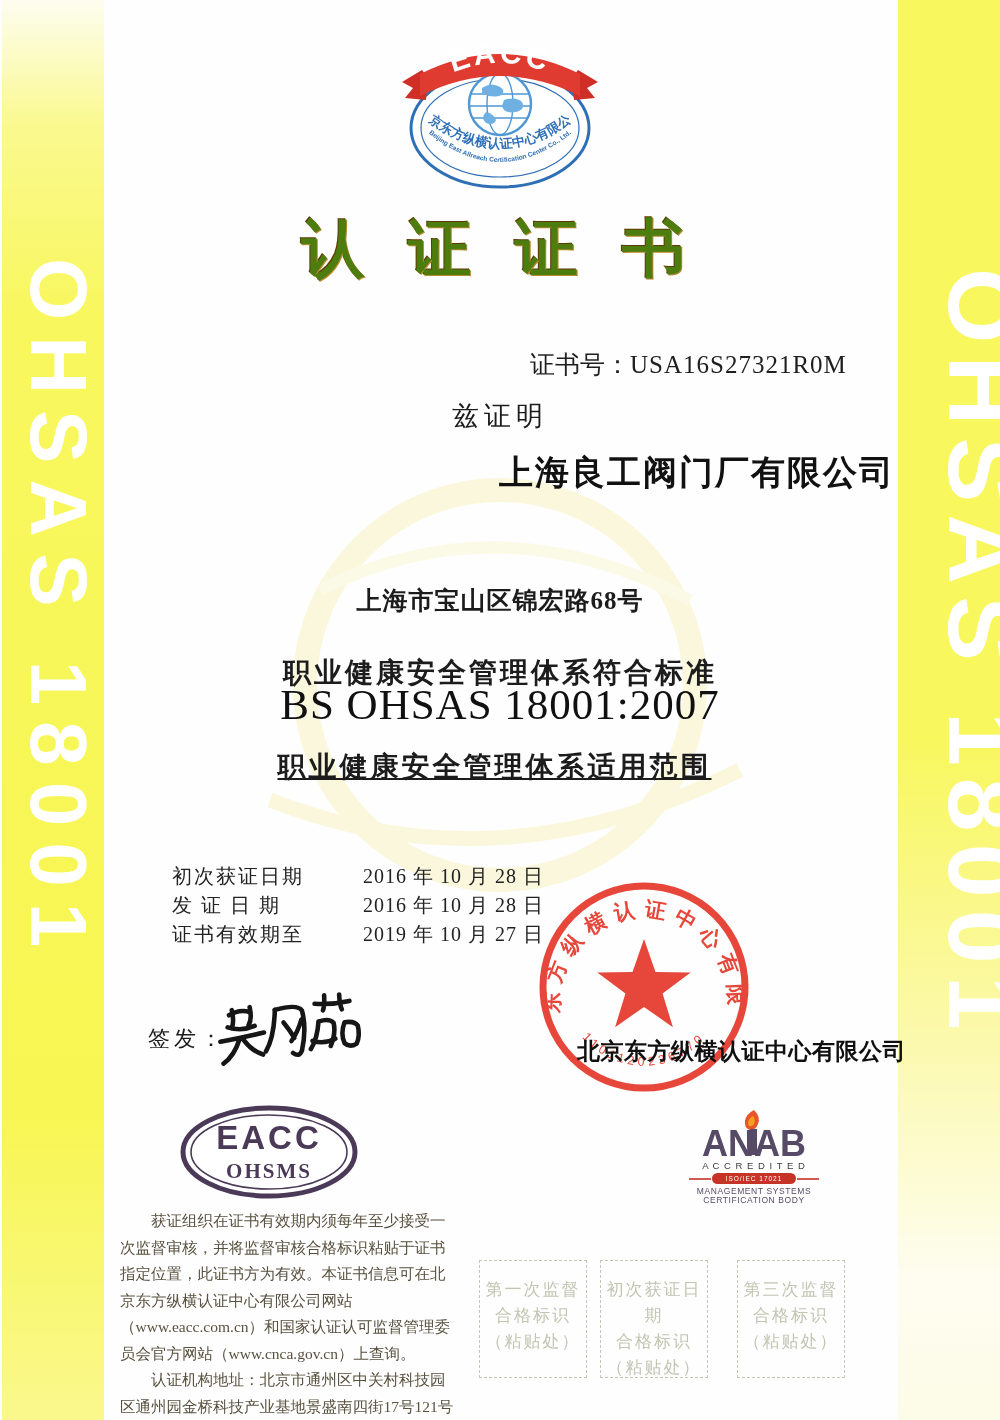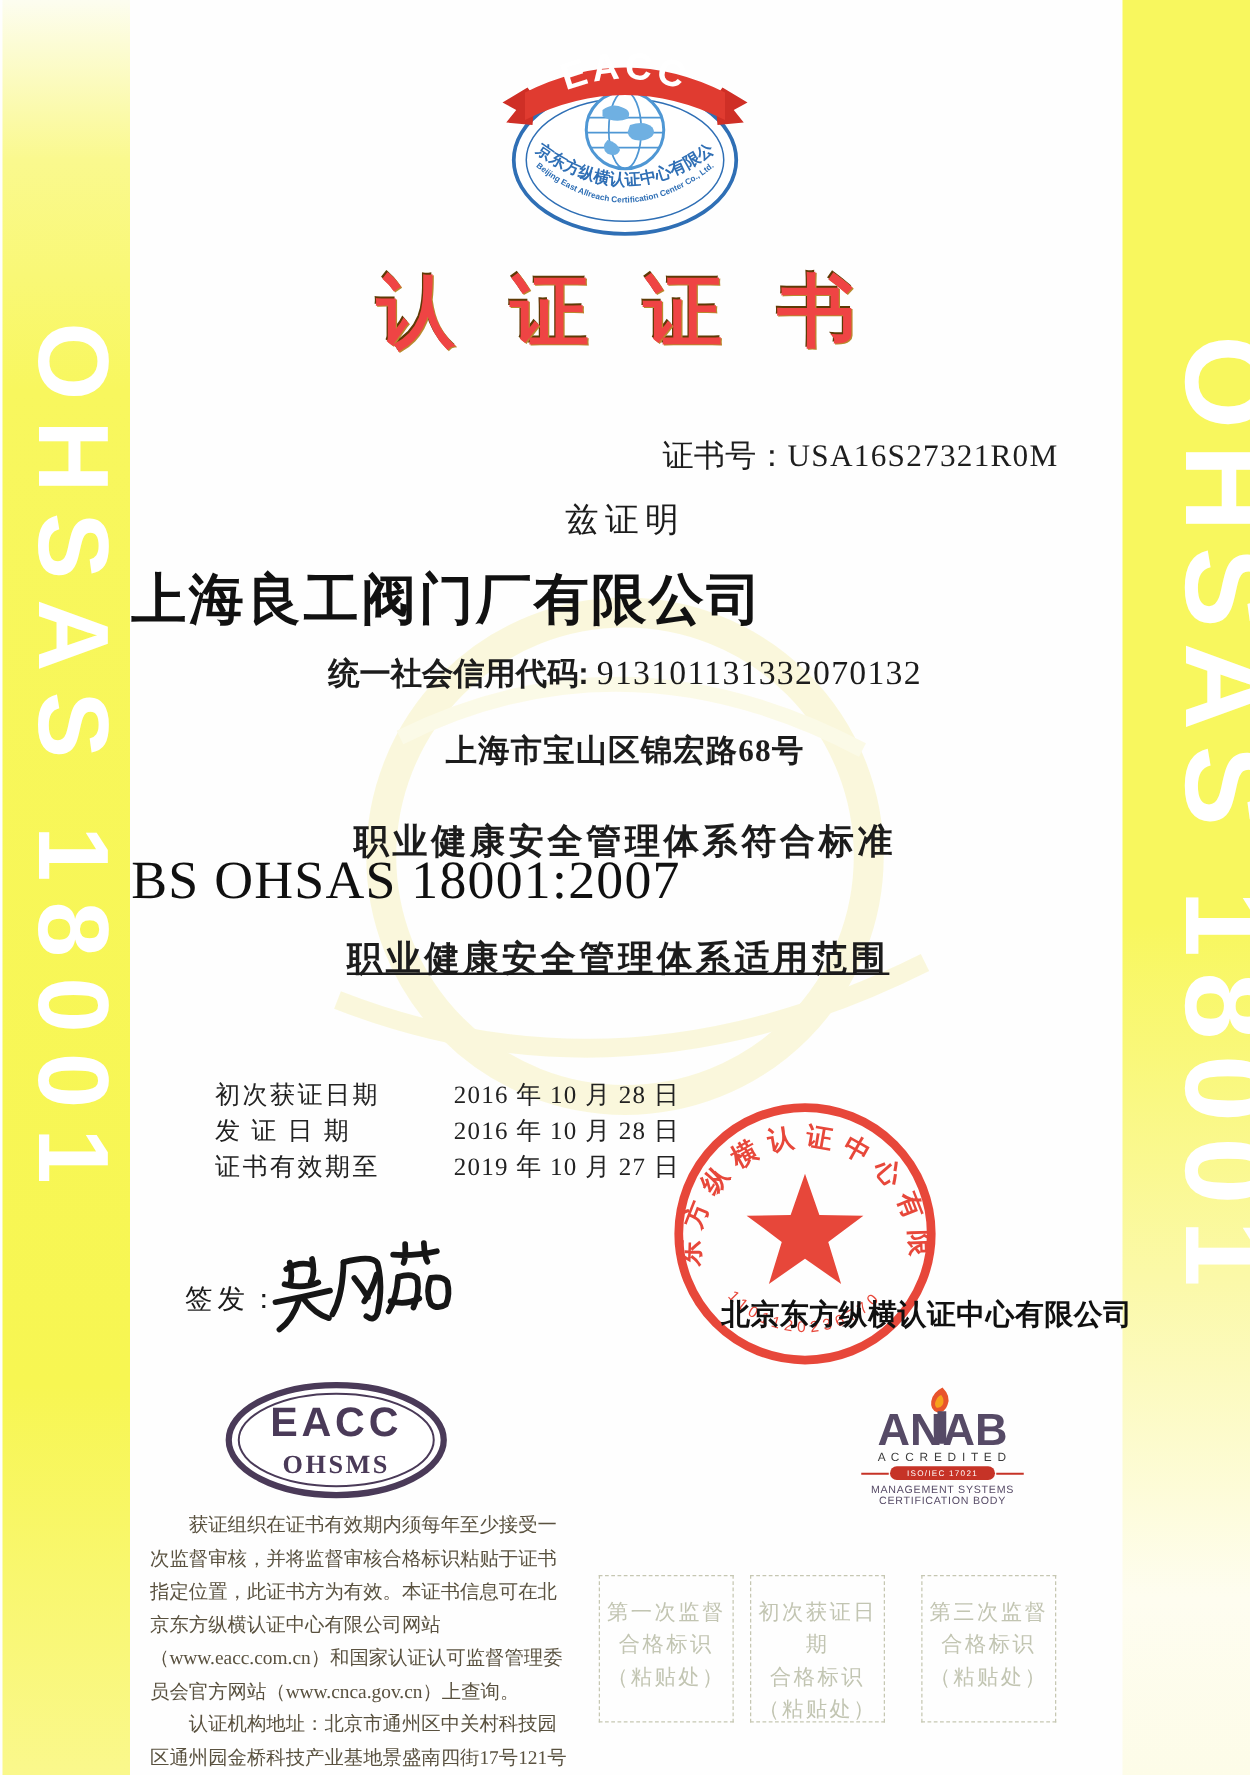--- a/index.html
+++ b/index.html
@@ -20,36 +20,36 @@
   .band-left .band-text{top:258px;left:10px;font-size:80px;letter-spacing:16px;}
   .band-right .band-text{top:268px;left:28px;font-size:97px;letter-spacing:12px;}
   
   .watermark{position:absolute;left:230px;top:470px;z-index:0;opacity:.55;}
   .content{position:absolute;inset:0;z-index:1;}
   
   .top-logo{position:absolute;left:398px;top:30px;}
   
   .cert-title{
     position:absolute;left:105px;right:105px;top:206px;text-align:center;
-    font-size:63px;font-weight:bold;letter-spacing:14px;color:#ef4444;
+    font-size:63px;font-weight:bold;letter-spacing:14px;color:#4d7c0f;
     text-shadow:1px 1px 0 #b98a2e, -1px -1px 0 #5e3a05;
   }
   .cert-no{position:absolute;left:506px;top:348px;font-size:25px;color:#1e1e1e;margin-left:24px;}
   .cert-no .val{letter-spacing:1px;}
   .statement{position:absolute;left:105px;right:105px;top:398px;text-align:center;font-size:27px;letter-spacing:5px;}
   .company{
-    position:absolute;left:105px;right:105px;top:450px;text-align:left;
-    font-family:"Liberation Sans","DejaVu Sans",sans-serif;font-weight:bold;font-size:44px;letter-spacing:2px;color:#111;
+    position:absolute;left:105px;right:105px;top:450px;text-align:right;
+    font-family:"Liberation Sans","DejaVu Sans",sans-serif;font-weight:bold;font-size:34px;letter-spacing:2px;color:#111;
   }
   .credit{position:absolute;left:105px;right:105px;top:522px;text-align:center;font-size:26px;}
   .credit .lbl{font-family:"Liberation Sans","DejaVu Sans",sans-serif;font-weight:bold;font-size:25px;}
   .credit .val{font-size:27px;letter-spacing:1px;}
   .addr{position:absolute;left:105px;right:105px;top:584px;text-align:center;font-weight:bold;font-size:25px;letter-spacing:1px;}
   .std-caption{position:absolute;left:105px;right:105px;top:630px;text-align:center;font-weight:bold;font-size:28px;letter-spacing:3px;margin-top:24px;}
-  .std-name{position:absolute;left:105px;right:105px;top:680px;font-size:43px;letter-spacing:1px;color:#101010;}
+  .std-name{position:absolute;left:105px;right:105px;top:680px;text-align:center;font-size:43px;letter-spacing:1px;color:#101010;}
   .scope-caption{position:absolute;left:94px;right:105px;top:748px;text-align:center;font-weight:bold;font-size:28px;letter-spacing:3px;text-decoration:underline;}
   .scope-text{
     position:absolute;left:118px;right:108px;top:792px;text-align:center;
     font-family:"Liberation Sans","DejaVu Sans",sans-serif;font-weight:bold;font-size:23.5px;color:#141414;white-space:nowrap;
   }
   
   .dates{position:absolute;left:172px;top:862px;font-size:20px;line-height:29px;color:#222;}
   .dates .row{white-space:nowrap;}
   .dates .lbl{display:inline-block;width:168px;letter-spacing:2px;}
   .dates .val{margin-left:18px;letter-spacing:1px;}
@@ -134,24 +134,20 @@
     <div class="cert-title">认 证 证 书</div>
 
     <div class="cert-no">
       <span>证书号：</span><span class="val">USA16S27321R0M</span>
     </div>
 
     <div class="statement">兹证明</div>
 
     <div class="company">上海良工阀门厂有限公司</div>
 
-    <div class="credit">
-      <span class="lbl">统一社会信用代码:</span>
-      <span class="val">913101131332070132</span>
-    </div>
 
     <div class="addr">上海市宝山区锦宏路68号</div>
 
     <div class="std-caption">职业健康安全管理体系符合标准</div>
     <div class="std-name">BS OHSAS 18001:2007</div>
 
     <div class="scope-caption">职业健康安全管理体系适用范围</div>
 
     <div class="dates">
       <div class="row">

